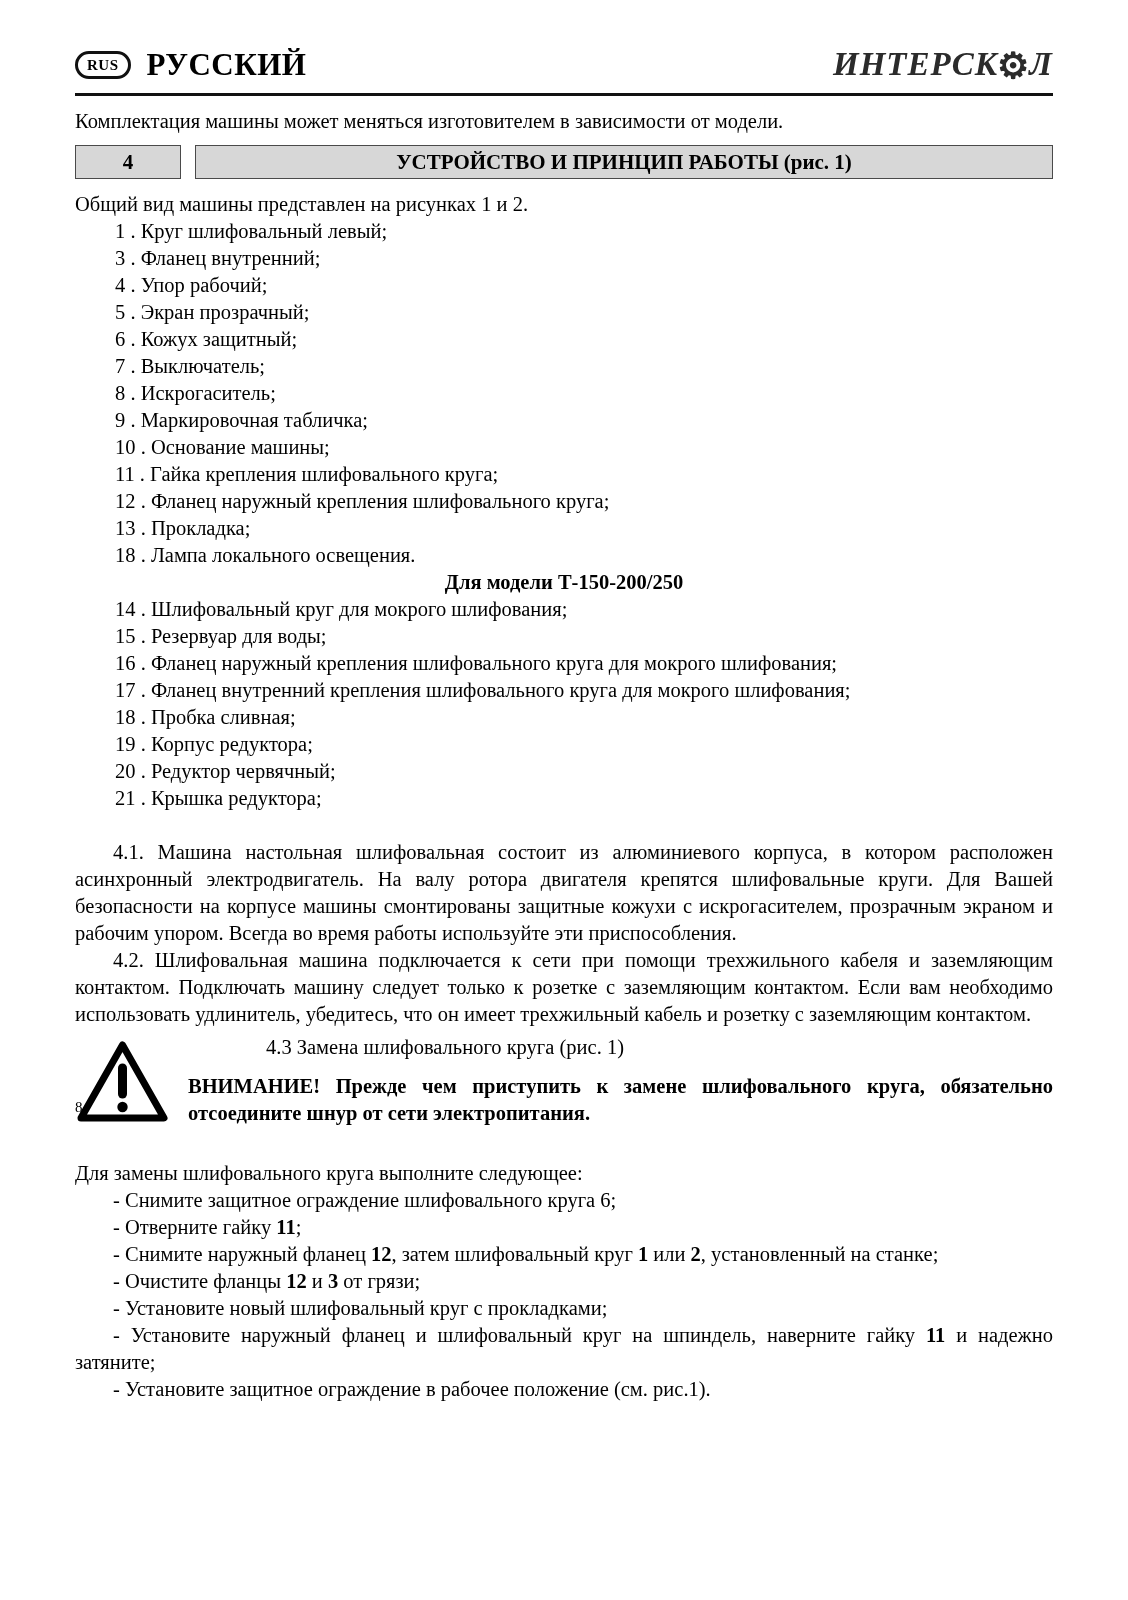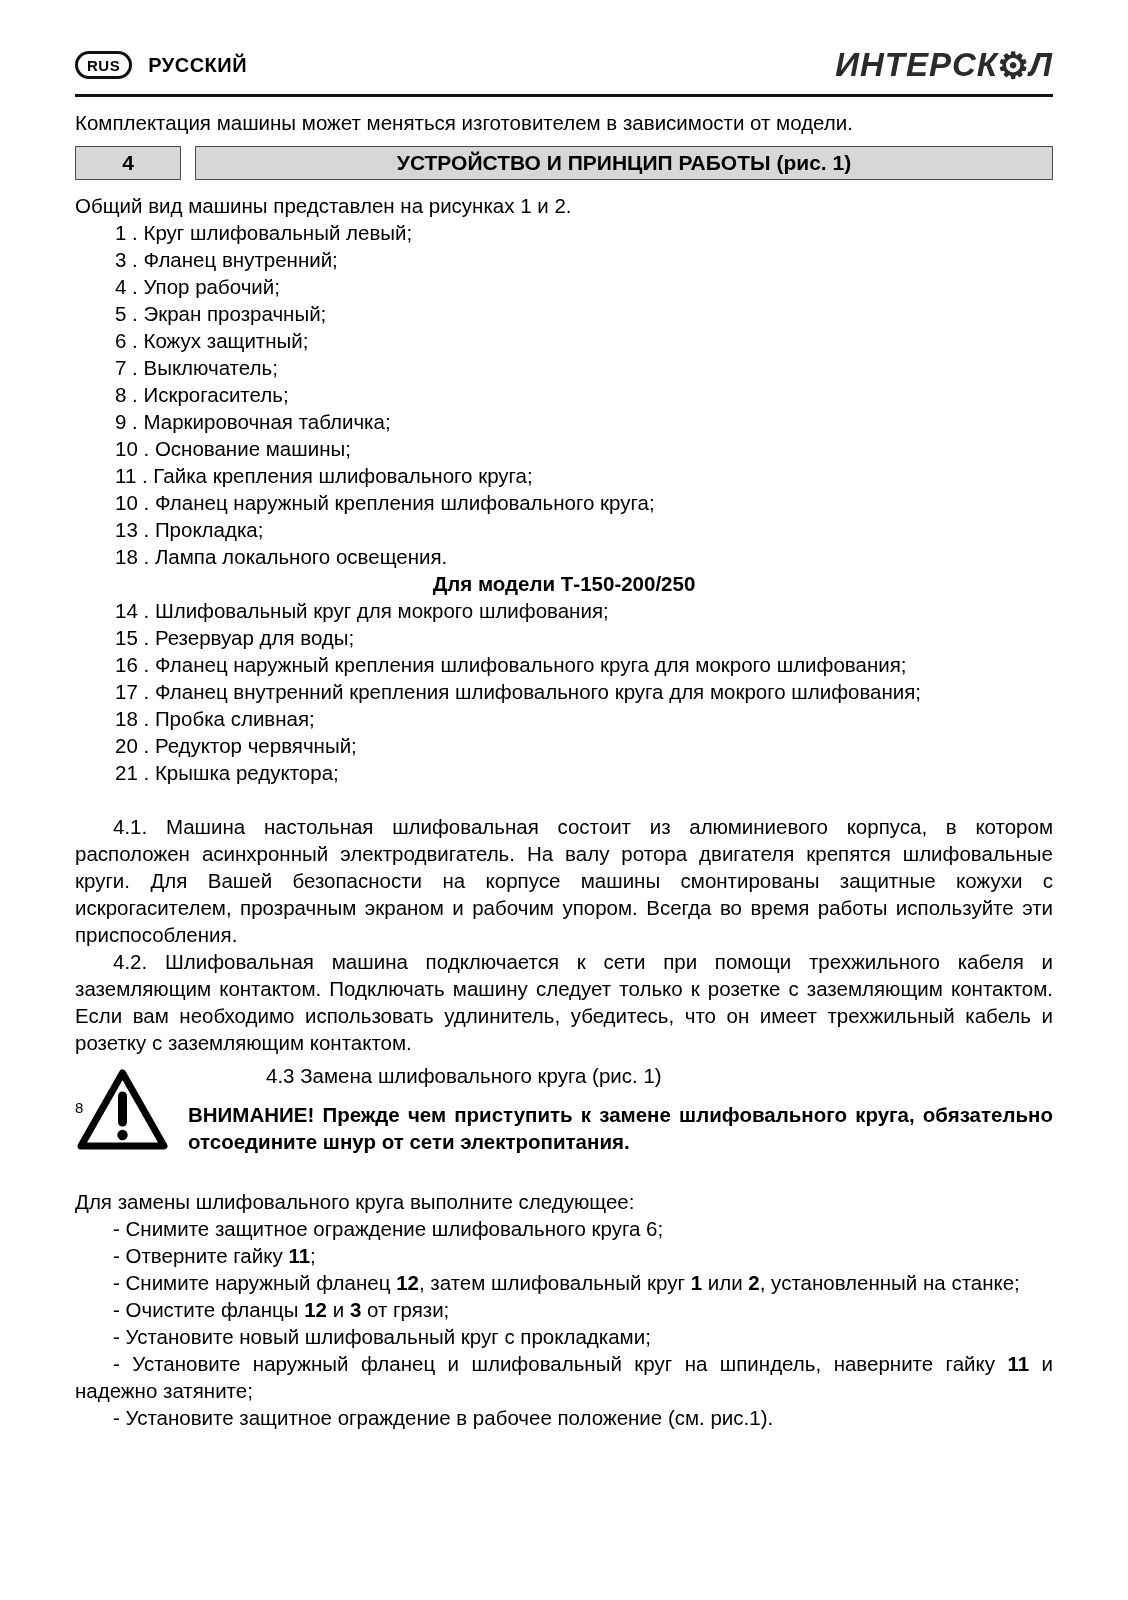--- a/index.html
+++ b/index.html
@@ -14,39 +14,40 @@
     color: #000;
     position: relative;
     overflow: hidden;
   }
   .page {
     box-sizing: border-box;
     width: 1128px;
     height: 1152px;
     padding: 46px 75px 0 75px;
     position: relative;
+    font-family: Liberation Serif, serif;
   }
 
   
   .header {
     display: flex;
     align-items: center;
     border-bottom: 3px solid #111;
     padding-bottom: 10px;
   }
   .lang-badge {
     border: 3px solid #111;
     border-radius: 16px;
     font-size: 15px;
     font-weight: bold;
     padding: 3px 9px 2px 9px;
     letter-spacing: 0.5px;
   }
   .language-label {
-    font-size: 20px;
+    font-size: 31px;
     font-weight: bold;
     margin-left: 16px;
     letter-spacing: 0.5px;
   }
   .brand-logo {
     margin-left: auto;
     font-size: 33px;
     font-weight: bold;
     font-style: italic;
     letter-spacing: 1px;
@@ -177,33 +178,34 @@
       <div class="list-line">1 . Круг шлифовальный левый;</div>
       <div class="list-line">3 . Фланец внутренний;</div>
       <div class="list-line">4 . Упор рабочий;</div>
       <div class="list-line">5 . Экран прозрачный;</div>
       <div class="list-line">6 . Кожух защитный;</div>
       <div class="list-line">7 . Выключатель;</div>
       <div class="list-line">8 . Искрогаситель;</div>
       <div class="list-line">9 . Маркировочная табличка;</div>
       <div class="list-line">10 . Основание машины;</div>
       <div class="list-line">11 . Гайка крепления шлифовального круга;</div>
-      <div class="list-line">10 . Фланец наружный крепления шлифовального круга;</div>
+      <div class="list-line">12 . Фланец наружный крепления шлифовального круга;</div>
       <div class="list-line">13 . Прокладка;</div>
       <div class="list-line">18 . Лампа локального освещения.</div>
     </div>
 
   <div class="body-text model-heading">Для модели Т-150-200/250</div>
 
   <div class="body-text list-block">
       <div class="list-line">14 . Шлифовальный круг для мокрого шлифования;</div>
       <div class="list-line">15 . Резервуар для воды;</div>
       <div class="list-line">16 . Фланец наружный крепления шлифовального круга для мокрого шлифования;</div>
       <div class="list-line">17 . Фланец внутренний крепления шлифовального круга для мокрого шлифования;</div>
       <div class="list-line">18 . Пробка сливная;</div>
+      <div class="list-line">19 . Корпус редуктора;</div>
       <div class="list-line">20 . Редуктор червячный;</div>
       <div class="list-line">21 . Крышка редуктора;</div>
     </div>
 
   <p class="body-text para gap-lg">4.1. Машина настольная шлифовальная состоит из алюминиевого корпуса, в котором расположен асинхронный электродвигатель. На валу ротора двигателя крепятся шлифовальные круги. Для Вашей безопасности на корпусе машины смонтированы защитные кожухи с искрогасителем, прозрачным экраном и рабочим упором. Всегда во время работы используйте эти приспособления.</p>
 
   <p class="body-text para">4.2. Шлифовальная машина подключается к сети при помощи трехжильного кабеля и заземляющим контактом. Подключать машину следует только к розетке с заземляющим контактом. Если вам необходимо использовать удлинитель, убедитесь, что он имеет трехжильный кабель и розетку с заземляющим контактом.</p>
 
   <div class="warning-block">
     <div class="warning-icon-wrap">

